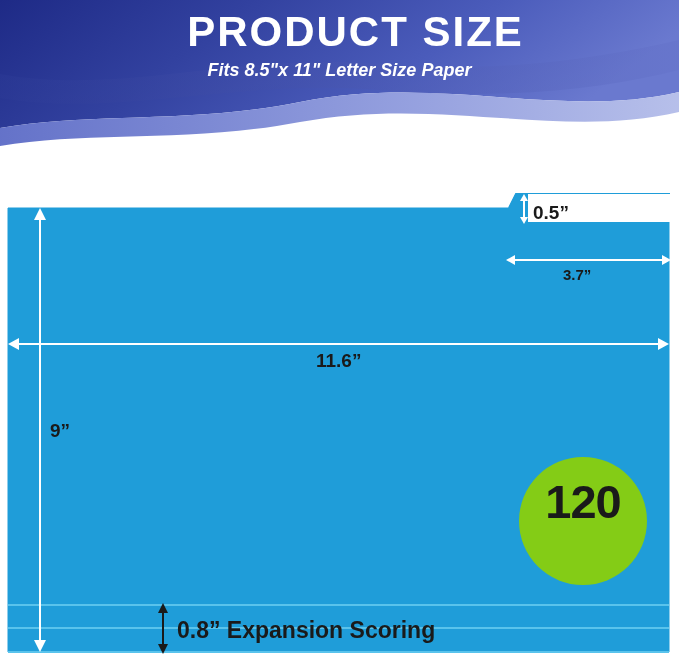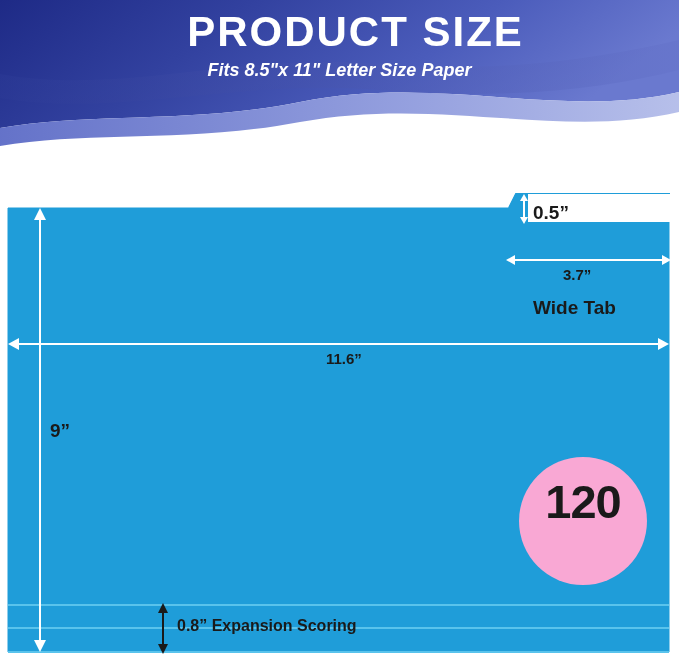--- a/index.html
+++ b/index.html
@@ -84,43 +84,43 @@
     left: 563px;
     top: 116px;
     font-size: 15px;
   }
   .label-widetab {
     left: 533px;
     top: 147px;
     font-size: 19px;
   }
   .label-116 {
-    left: 326px;
+    left: 316px;
     top: 200px;
-    font-size: 15px;
+    font-size: 19px;
   }
   .label-9 {
     left: 50px;
     top: 270px;
     font-size: 19px;
   }
   .label-expansion {
     left: 177px;
     top: 467px;
-    font-size: 16px;
+    font-size: 23px;
   }
 
   .pack-badge {
     position: absolute;
     left: 519px;
     top: 307px;
     width: 128px;
     height: 128px;
     border-radius: 50%;
-    background: #f9a8d4;
+    background: #84cc16;
     text-align: center;
   }
   .pack-num {
     position: absolute;
     left: 0;
     top: 17px;
     width: 128px;
     text-align: center;
     font-size: 47px;
     font-weight: bold;
@@ -216,21 +216,20 @@
       <g stroke="#1a1a1a" stroke-width="2" fill="none">
         <line x1="163" y1="458" x2="163" y2="499"></line>
         <polygon points="163,453 158,463 168,463" fill="#1a1a1a" stroke="none"></polygon>
         <polygon points="163,504 158,494 168,494" fill="#1a1a1a" stroke="none"></polygon>
       </g>
     </svg>
 
     
     <div class="label label-05">0.5”</div>
     <div class="label label-37">3.7”</div>
-    <div class="label label-widetab">Wide Tab</div>
     <div class="label label-116">11.6”</div>
     <div class="label label-9">9”</div>
     <div class="label label-expansion">0.8” Expansion Scoring</div>
 
     
     <div class="pack-badge">
       <div class="pack-num">120</div>
     </div>
 
   </div>

